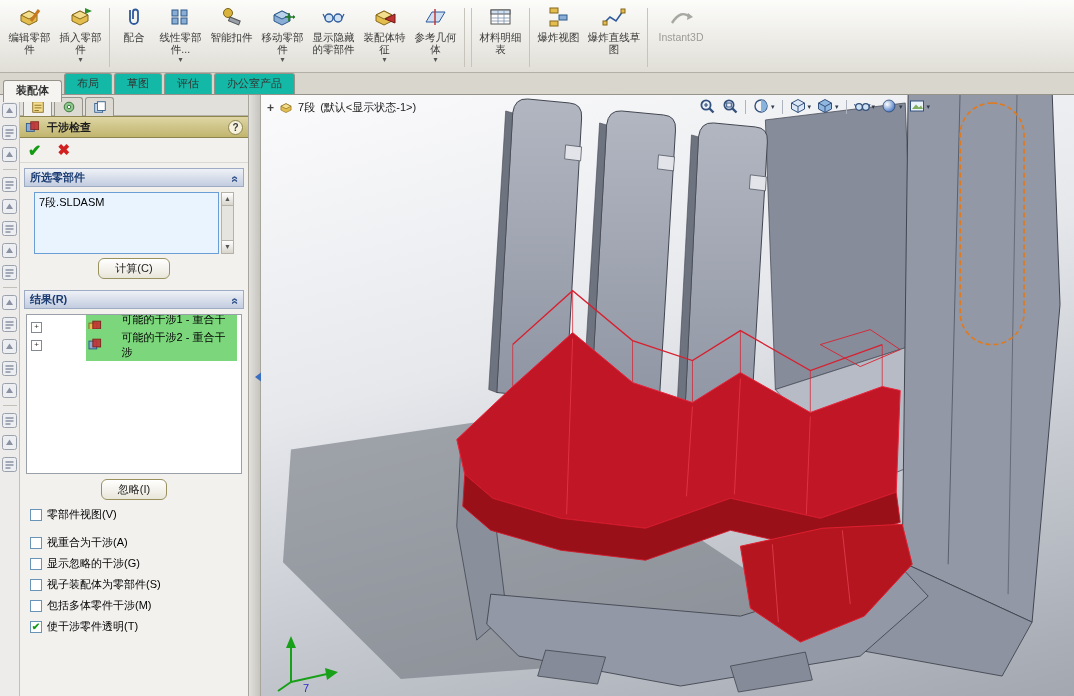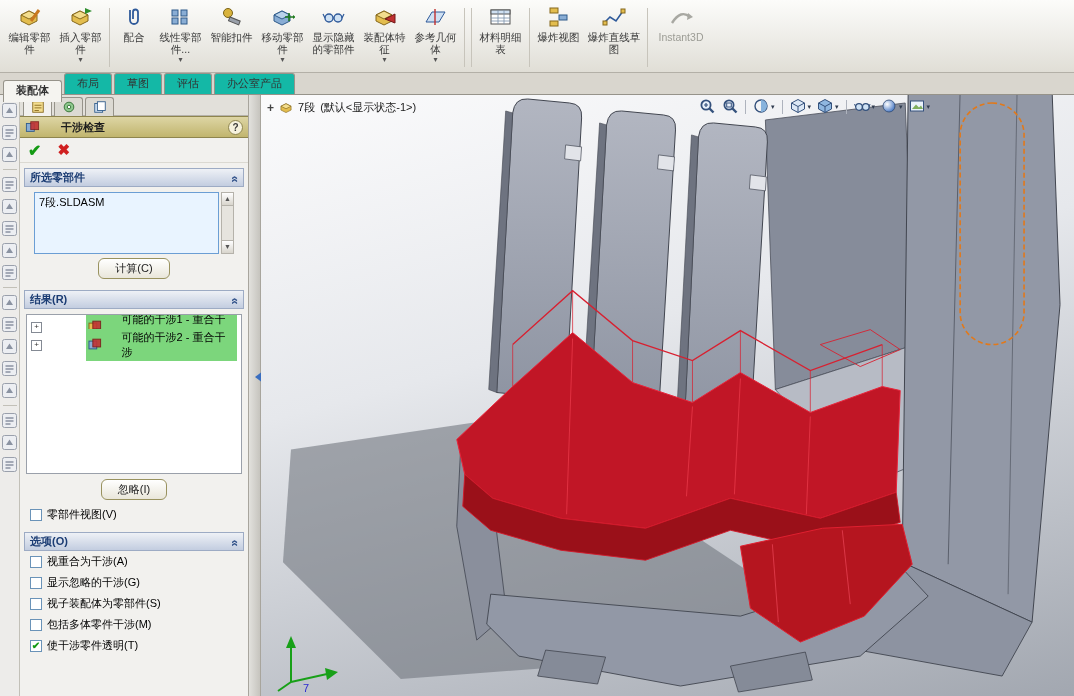--- a/index.html
+++ b/index.html
@@ -25,21 +25,21 @@
 
   
   .leftstrip{width:20px;box-sizing:border-box;background:#edecea;border-right:1px solid #c2c0b8;display:flex;flex-direction:column;align-items:center;padding-top:8px;gap:7px;}
   .ls-sep{width:14px;height:1px;background:#c2c0b8;}
 
   
   .pm{width:229px;box-sizing:border-box;background:#f2f1ee;border-right:1px solid #a8a59d;display:flex;flex-direction:column;font-size:11px;}
   .pm-tabs{height:21px;display:flex;gap:2px;padding:2px 0 0 3px;background:#e2e0da;border-bottom:1px solid #b5b2aa;box-sizing:border-box;}
   .pm-tab{width:27px;height:18px;border:1px solid #96938a;border-bottom:none;background:#dcdad3;display:flex;align-items:center;justify-content:center;border-radius:3px 3px 0 0;}
   .pm-tab.active{background:#f2f1ee;}
-  .pm-title{height:20px;background:linear-gradient(#ddd5a4,#c1b56e);border-top:1px solid #8e854e;border-bottom:1px solid #8e854e;display:flex;align-items:center;padding:0 5px;gap:21px;color:#1d1d1d;font-weight:bold;}
+  .pm-title{height:20px;background:linear-gradient(#ddd5a4,#c1b56e);border-top:1px solid #8e854e;border-bottom:1px solid #8e854e;display:flex;align-items:center;padding:0 5px;gap:7px;color:#1d1d1d;font-weight:bold;}
   .pm-help{margin-left:auto;width:13px;height:13px;border-radius:50%;background:#f6f2dd;border:1px solid #8e854e;font-size:10px;display:flex;align-items:center;justify-content:center;color:#3a3a3a;font-weight:bold;}
   .pm-actions{height:24px;display:flex;align-items:center;gap:16px;padding-left:8px;background:#f2f1ee;border-bottom:1px solid #dbd9d2;}
   .ok{color:#149b14;font-size:16px;font-weight:bold;}
   .cancel{color:#d02020;font-size:15px;font-weight:bold;}
   .pm-body{flex:1;overflow:hidden;padding:5px 4px;display:flex;flex-direction:column;gap:7px;}
   .sec-hdr{height:17px;background:linear-gradient(#eef1f6,#c3cde0);border:1px solid #9dabc4;display:flex;align-items:center;padding:0 5px;color:#1b3c73;font-weight:bold;}
   .chev{margin-left:auto;color:#35558c;transform:rotate(90deg);font-size:12px;letter-spacing:-2px;font-weight:bold;}
   .sel-wrap{display:flex;gap:2px;margin:5px 10px 4px;}
   .sel-box{flex:1;height:62px;background:#e9f4ff;border:1px solid #6b9ed4;padding:2px 4px;box-sizing:border-box;}
   .mini-scroll{width:13px;display:flex;flex-direction:column;border:1px solid #b5b2aa;background:#e6e4de;box-sizing:border-box;}
@@ -407,24 +407,20 @@
             </div>
           </div>
           <button class="xp-btn">忽略(I)</button>
           <div class="cb-row">
             <span class="cb-box"></span>
             <span>零部件视图(V)</span>
           </div>
         </div>
 
         <div>
-          <div class="sec-hdr">
-            <span>选项(O)</span>
-            <span class="chev">«</span>
-          </div>
           <div class="cb-row">
             <span class="cb-box"></span>
             <span>视重合为干涉(A)</span>
           </div>
           <div class="cb-row">
             <span class="cb-box"></span>
             <span>显示忽略的干涉(G)</span>
           </div>
           <div class="cb-row">
             <span class="cb-box"></span>

